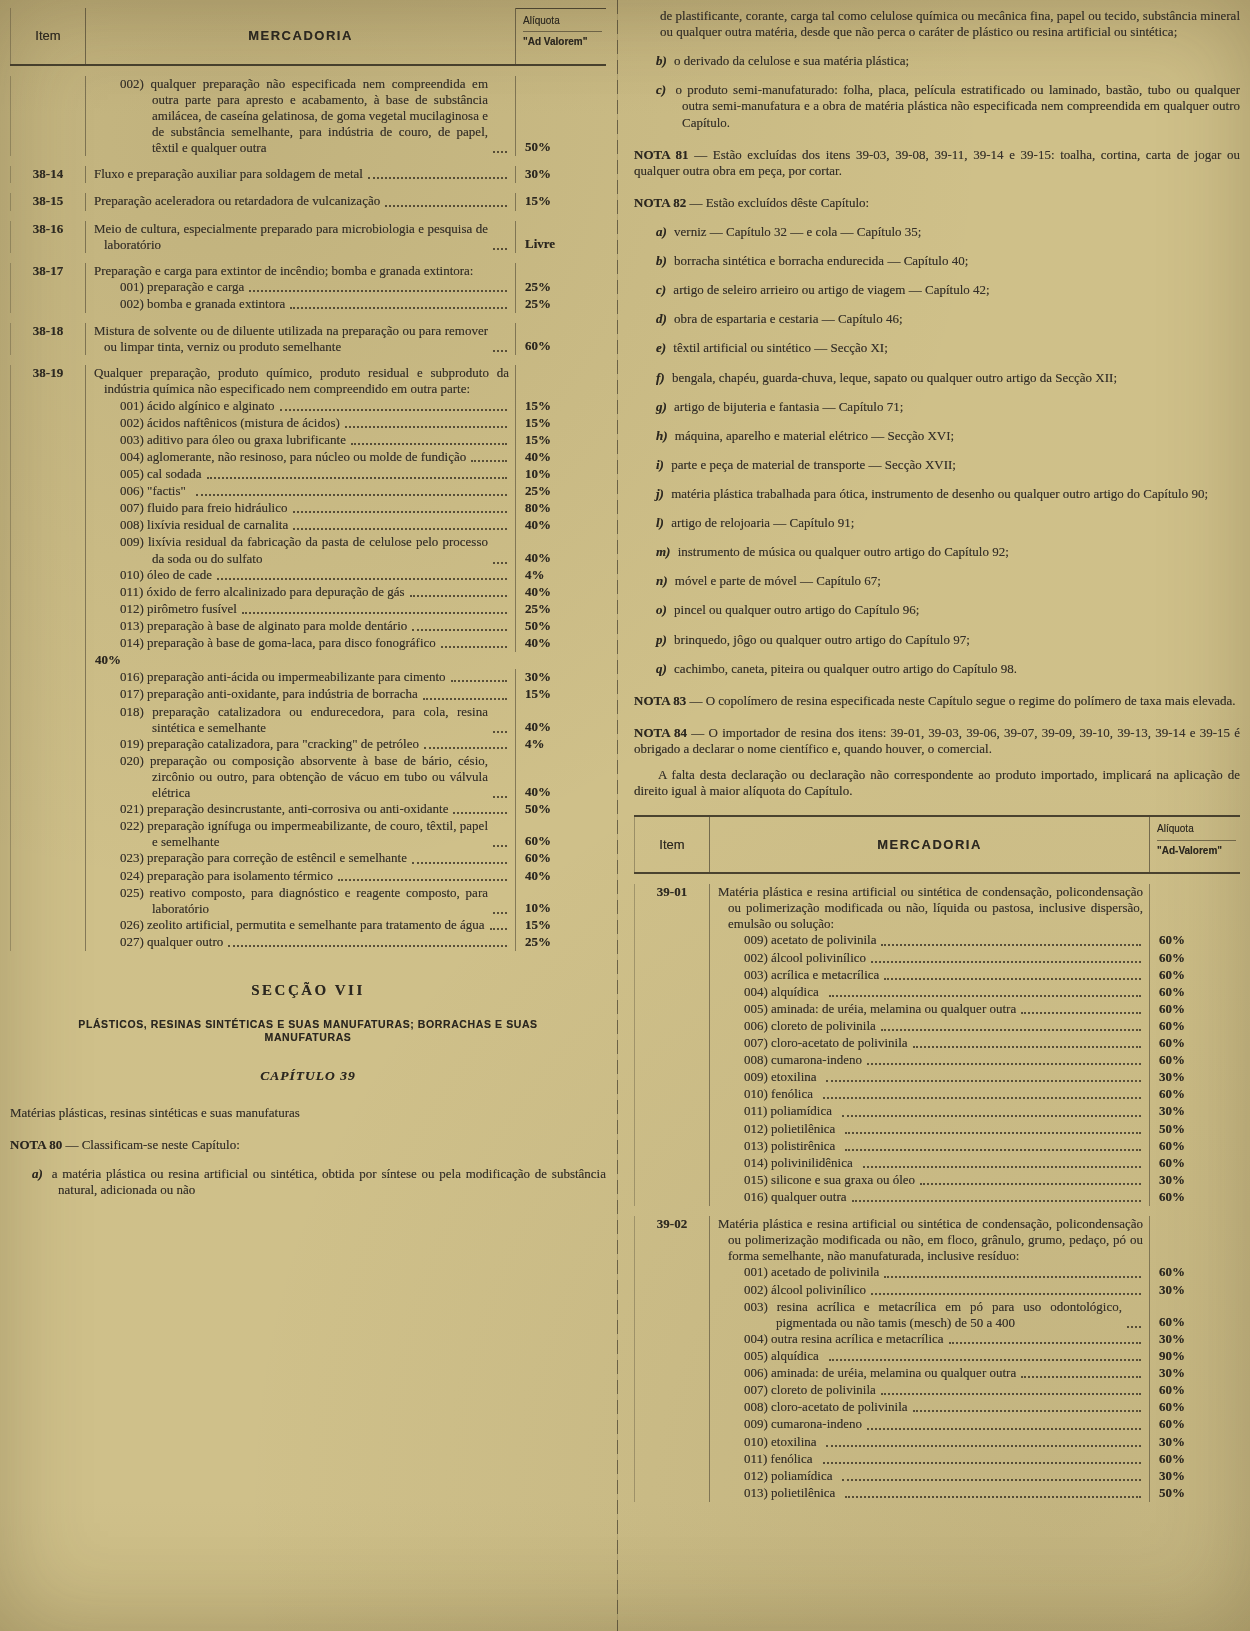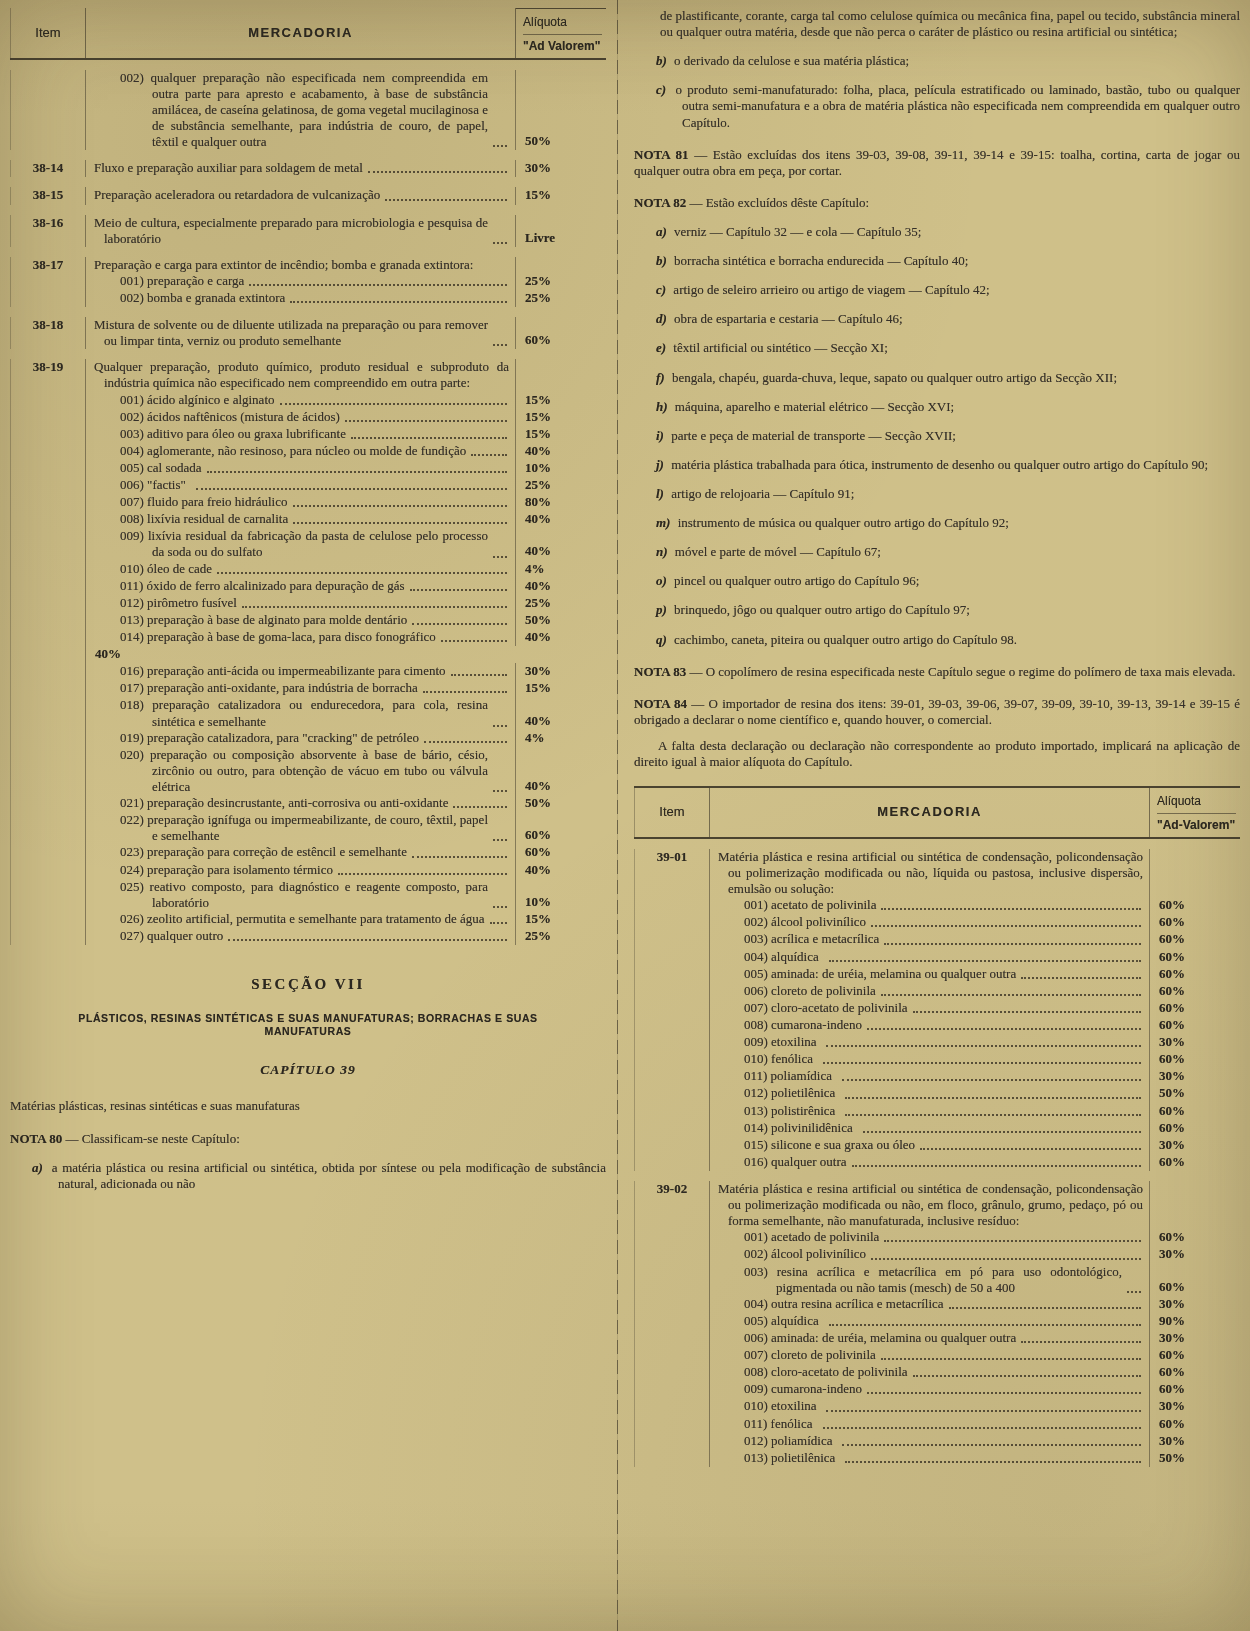--- a/index.html
+++ b/index.html
@@ -27,21 +27,21 @@
   
   .doc-table{ width:100%; }
   .boxed{ border-top:2px solid rgba(50,45,32,.85); }
   .thead{ display:flex; align-items:stretch; border-bottom:2px solid rgba(50,45,32,.85); }
   .w-item{ width:76px; flex:0 0 76px; }
   .w-body{ flex:1 1 auto; min-width:0; }
   .w-rate{ width:90px; flex:0 0 90px; }
   .th{ font-family:"Liberation Sans", sans-serif; color:#2c2820; }
   .th-item{ display:flex; align-items:center; justify-content:center; border-left:1px solid rgba(58,52,38,.35); border-right:1px solid rgba(58,52,38,.6); }
   .th-merc{ display:flex; align-items:center; justify-content:center; font-weight:bold; letter-spacing:1.5px; border-right:1px solid rgba(58,52,38,.6); }
-  .th-rate{ padding:3px 4px 2px 7px; font-size:12px; }
+  .th-rate{ padding:3px 4px 13px 7px; font-size:10px; }
   .continued .th-rate{ border-top:1.5px solid rgba(50,45,32,.8); }
   .th-rate .r1{ padding:3px 0 4px; border-bottom:1px solid rgba(58,52,38,.6); }
   .th-rate .r2{ padding:4px 0 2px; font-weight:bold; }
 
   .tl{ display:flex; align-items:stretch; }
   .tl.gap{ margin-top:10px; }
   .tc-item{ border-left:1px solid rgba(58,52,38,.3); border-right:1px solid rgba(58,52,38,.5); padding:0 3px; text-align:center; font-weight:bold; color:#2e2a22; }
   .tc-body{ border-right:1px solid rgba(58,52,38,.5); padding:0 6px 0 8px; }
   .tc-rate{ padding:0 5px 1px 9px; font-weight:bold; color:#2b2720; display:flex; align-items:flex-end; }
   .bodyflex{ display:flex; }
@@ -457,20 +457,21 @@
     <p class="nota"><span class="nota-label">NOTA 81</span><span> — Estão excluídas dos itens 39-03, 39-08, 39-11, 39-14 e 39-15: toalha, cortina, carta de jogar ou qualquer outra obra em peça, por cortar.</span></p>
 
     <p class="nota"><span class="nota-label">NOTA 82</span><span> — Estão excluídos dêste Capítulo:</span></p>
     <div id="nota82-items" class="mt-sm">
         <div class="note-item"><span class="note-letter">a)</span><span class="note-text"> verniz — Capítulo 32 — e cola — Capítulo 35;</span></div>
         <div class="note-item"><span class="note-letter">b)</span><span class="note-text"> borracha sintética e borracha endurecida — Capítulo 40;</span></div>
         <div class="note-item"><span class="note-letter">c)</span><span class="note-text"> artigo de seleiro arrieiro ou artigo de viagem — Capítulo 42;</span></div>
         <div class="note-item"><span class="note-letter">d)</span><span class="note-text"> obra de espartaria e cestaria — Capítulo 46;</span></div>
         <div class="note-item"><span class="note-letter">e)</span><span class="note-text"> têxtil artificial ou sintético — Secção XI;</span></div>
         <div class="note-item"><span class="note-letter">f)</span><span class="note-text"> bengala, chapéu, guarda-chuva, leque, sapato ou qualquer outro artigo da Secção XII;</span></div>
+        <div class="note-item"><span class="note-letter">g)</span><span class="note-text"> artigo de bijuteria e fantasia — Capítulo 71;</span></div>
         <div class="note-item"><span class="note-letter">h)</span><span class="note-text"> máquina, aparelho e material elétrico — Secção XVI;</span></div>
         <div class="note-item"><span class="note-letter">i)</span><span class="note-text"> parte e peça de material de transporte — Secção XVII;</span></div>
         <div class="note-item"><span class="note-letter">j)</span><span class="note-text"> matéria plástica trabalhada para ótica, instrumento de desenho ou qualquer outro artigo do Capítulo 90;</span></div>
         <div class="note-item"><span class="note-letter">l)</span><span class="note-text"> artigo de relojoaria — Capítulo 91;</span></div>
         <div class="note-item"><span class="note-letter">m)</span><span class="note-text"> instrumento de música ou qualquer outro artigo do Capítulo 92;</span></div>
         <div class="note-item"><span class="note-letter">n)</span><span class="note-text"> móvel e parte de móvel — Capítulo 67;</span></div>
         <div class="note-item"><span class="note-letter">o)</span><span class="note-text"> pincel ou qualquer outro artigo do Capítulo 96;</span></div>
         <div class="note-item"><span class="note-letter">p)</span><span class="note-text"> brinquedo, jôgo ou qualquer outro artigo do Capítulo 97;</span></div>
         <div class="note-item"><span class="note-letter">q)</span><span class="note-text"> cachimbo, caneta, piteira ou qualquer outro artigo do Capítulo 98.</span></div>
       </div>
@@ -496,21 +497,21 @@
               <div class="bodyflex">
                 <div class="txt">Matéria plástica e resina artificial ou sintética de condensação, policondensação ou polimerização modificada ou não, líquida ou pastosa, inclusive dispersão, emulsão ou solução:</div>
               </div>
             </div>
             <div class="w-rate tc-rate"></div>
           </div>
           <div class="tl">
             <div class="w-item tc-item"></div>
             <div class="w-body tc-body sub">
               <div class="bodyflex">
-                <div class="txt">001) acetato de polivinila</div>
+                <div class="txt">009) acetato de polivinila</div>
                 <div class="lead"></div>
               </div>
             </div>
             <div class="w-rate tc-rate">60%</div>
           </div>
           <div class="tl">
             <div class="w-item tc-item"></div>
             <div class="w-body tc-body sub">
               <div class="bodyflex">
                 <div class="txt">002) álcool polivinílico</div>

